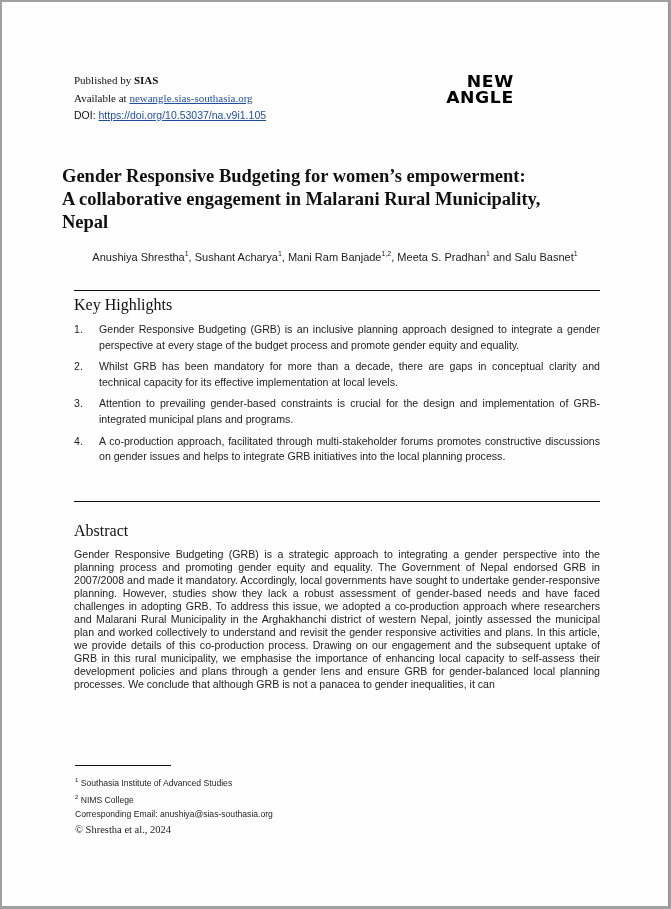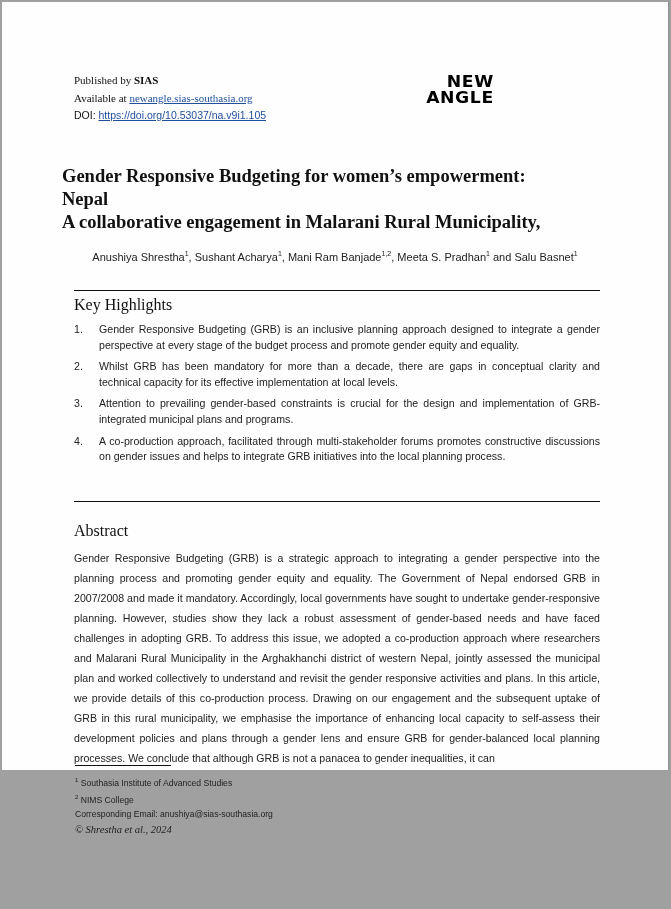--- a/index.html
+++ b/index.html
@@ -1,30 +1,30 @@
 <!DOCTYPE html>
 <html><head>
   <meta charset="utf-8">
   <style>
     html, body { margin: 0; padding: 0; }
     body {
       width: 671px; height: 909px; background: #a0a0a0; position: relative; overflow: hidden;
     }
     .page {
-      position: absolute; left: 2px; top: 2px; width: 666px; height: 768px;
+      position: absolute; left: 2px; top: 2px; width: 666px; height: 904px;
       background: #fefefe; border-right: 1px solid #909090;
     }
     .meta {
       position: absolute; left: 72px; top: 70px; font-size: 11px; line-height: 17.5px; color: #111;
     }
     .meta .serif { font-family: "Liberation Serif", "DejaVu Serif", serif; }
     .meta .sans { font-family: "Liberation Sans", "DejaVu Sans", sans-serif; font-size: 10.5px; }
     .meta a { color: #1f4e9c; text-decoration: underline; }
     .meta b { font-weight: bold; }
-    .logo { position: absolute; left: 433px; top: 72px; display: flex; align-items: flex-end; }
+    .logo { position: absolute; left: 453px; top: 72px; display: flex; align-items: flex-end; }
     .logo-mark {
       font-family: "DejaVu Sans", sans-serif; font-weight: 900; font-size: 15px; line-height: 16px;
       letter-spacing: 0.5px; color: #000; text-align: right; transform: scaleX(1.15); transform-origin: right top;
     }
     .logo-text {
       margin-left: 10px; font-family: "Liberation Sans", "DejaVu Sans", sans-serif; font-size: 10px; line-height: 11.5px; color: #111;
     }
     .title {
       position: absolute; left: 60px; width: 546px; top: 163px; 
       font-family: "Liberation Serif", "DejaVu Serif", serif; font-weight: bold; font-size: 18.5px; line-height: 23px; color: #111;
@@ -40,29 +40,29 @@
     }
     .hl-list {
       position: absolute; left: 72px; width: 526px; top: 320px; margin: 0; padding: 0; list-style: none;
       font-family: "Liberation Sans", "DejaVu Sans", sans-serif; font-size: 10.6px; line-height: 15.6px; color: #222;
     }
     .hl-list li { display: flex; margin-bottom: 6px; }
     .hl-list .num { width: 25px; flex: none; }
     .hl-list .txt { flex: 1; text-align: justify; }
     .abstract {
       position: absolute; left: 72px; width: 526px; top: 546px;
-      font-family: "Liberation Sans", "DejaVu Sans", sans-serif; font-size: 10.6px; line-height: 20px; color: #222; text-align: justify; margin: 0;
+      font-family: "Liberation Sans", "DejaVu Sans", sans-serif; font-size: 10.6px; line-height: 13px; color: #222; text-align: justify; margin: 0;
     }
     .fn-rule { position: absolute; left: 73px; top: 763px; width: 96px; height: 1px; background: #111; }
     .footnotes {
       position: absolute; left: 73px; top: 771px; font-family: "Liberation Sans", "DejaVu Sans", sans-serif; font-size: 8.6px; line-height: 14px; color: #222;
     }
     .footnotes sup { font-size: 6px; }
     .copyright {
-      position: absolute; left: 73px; top: 822px; font-family: "Liberation Serif", "DejaVu Serif", serif; font-style: italic; font-size: 10.5px; color: #222; text-align: right;
+      position: absolute; left: 73px; top: 822px; font-family: "Liberation Serif", "DejaVu Serif", serif; font-size: 10.5px; color: #222; text-align: right;
     }
   </style>
 </head>
 <body>
 
 <div class="page">
 
   <div class="meta">
     <div class="serif"><span>Published by </span><b>SIAS</b></div>
     <div class="serif"><span>Available at </span><a href="#">newangle.sias-southasia.org</a></div>
@@ -71,22 +71,22 @@
 
   <div class="logo">
     <div class="logo-mark">
       <div>NEW</div>
       <div>ANGLE</div>
     </div>
   </div>
 
   <div class="title">
     <div>Gender Responsive Budgeting for women’s empowerment:</div>
+    <div>A collaborative engagement in Malarani Rural Municipality,</div>
     <div>Nepal</div>
-    <div>A collaborative engagement in Malarani Rural Municipality,</div>
   </div>
 
   <div class="authors" id="authors"><span>Anushiya Shrestha</span><sup>1</sup><span>, </span><span>Sushant Acharya</span><sup>1</sup><span>, </span><span>Mani Ram Banjade</span><sup>1,2</sup><span>, </span><span>Meeta S. Pradhan</span><sup>1</sup><span> and </span><span>Salu Basnet</span><sup>1</sup><span></span></div>
 
   <div class="rule" style="top:288px"></div>
   <div class="h2" style="top:294px">Key Highlights</div>
 
   <ol class="hl-list">
     <li>
         <span class="num">1.</span>

